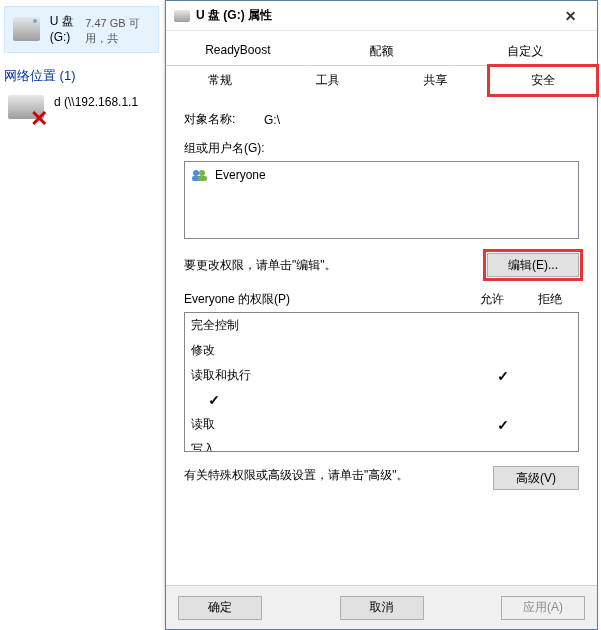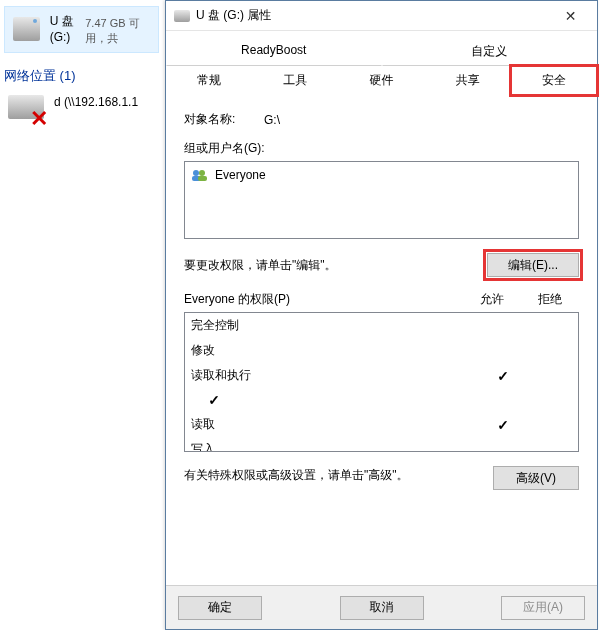--- a/index.html
+++ b/index.html
@@ -15,21 +15,21 @@
 
   .net-header { font-size:13px; color:#003399; padding: 8px 4px 4px 4px; }
 
   .net-item { display:flex; align-items:flex-start; padding:6px 8px; gap:10px; }
   .net-icon-wrap { position:relative; width:36px; height:30px; }
   .net-icon { width:36px; height:24px; background: linear-gradient(#e8e8e8,#9e9e9e); border-radius:2px; }
   .net-x { position:absolute; left:22px; top:15px; color:#d40000; font-weight:bold; font-size:22px; line-height:18px; }
 
   
   .dialog { position:absolute; left:165px; top:0; width:433px; height:630px; background:#fff; border:1px solid #5a7ca0; box-shadow: -1px 0 3px rgba(0,0,0,.15); display:flex; flex-direction:column; }
-  .titlebar { height:30px; display:flex; align-items:center; padding:0 4px 0 8px; background:#fff; border-bottom:1px solid #e5e5e5; }
+  .titlebar { height:30px; display:flex; align-items:center; padding:0 4px 0 8px; background:#fff; border-bottom:1px solid #e5e5e5;font-weight:bold; }
   .title-icon { width:16px; height:12px; background:linear-gradient(#e8e8e8,#9e9e9e); border-radius:2px; margin-right:6px; }
   .title-text { font-size:12px; flex:1; color:#000; }
   .title-close { width:45px; height:28px; display:flex; align-items:center; justify-content:center; font-size:14px; color:#333; }
 
   .tabs { display:flex; flex-wrap:wrap; background:#fff; padding-top:6px; }
   .tab { font-size:12px; color:#000; text-align:center; padding:5px 0; border:1px solid transparent; position:relative; }
   .tab-row { display:flex; width:100%; }
   .tab-row .tab { flex:1; }
   .tab-row1 .tab { border-bottom:1px solid #d0d0d0; }
   .tab.active { border:1px solid #d0d0d0; border-bottom:1px solid #fff; background:#fff; }
@@ -92,26 +92,26 @@
 <div class="dialog">
   <div class="titlebar">
     <div class="title-icon"></div>
     <div class="title-text">U 盘 (G:) 属性</div>
     <div class="title-close">✕</div>
   </div>
 
   <div class="tabs">
     <div class="tab-row tab-row1">
       <div class="tab">ReadyBoost</div>
+      <div class="tab">配额</div>
       <div class="tab">自定义</div>
     </div>
     <div class="tab-row tab-row2">
       <div class="tab">常规</div>
       <div class="tab">工具</div>
-      <div class="tab">硬件</div>
       <div class="tab">共享</div>
       <div class="tab active red-hl-tab">安全</div>
     </div>
   </div>
 
   <div class="content">
     <div class="row">
       <span class="label">对象名称:</span>
       <span>G:\</span>
     </div>

